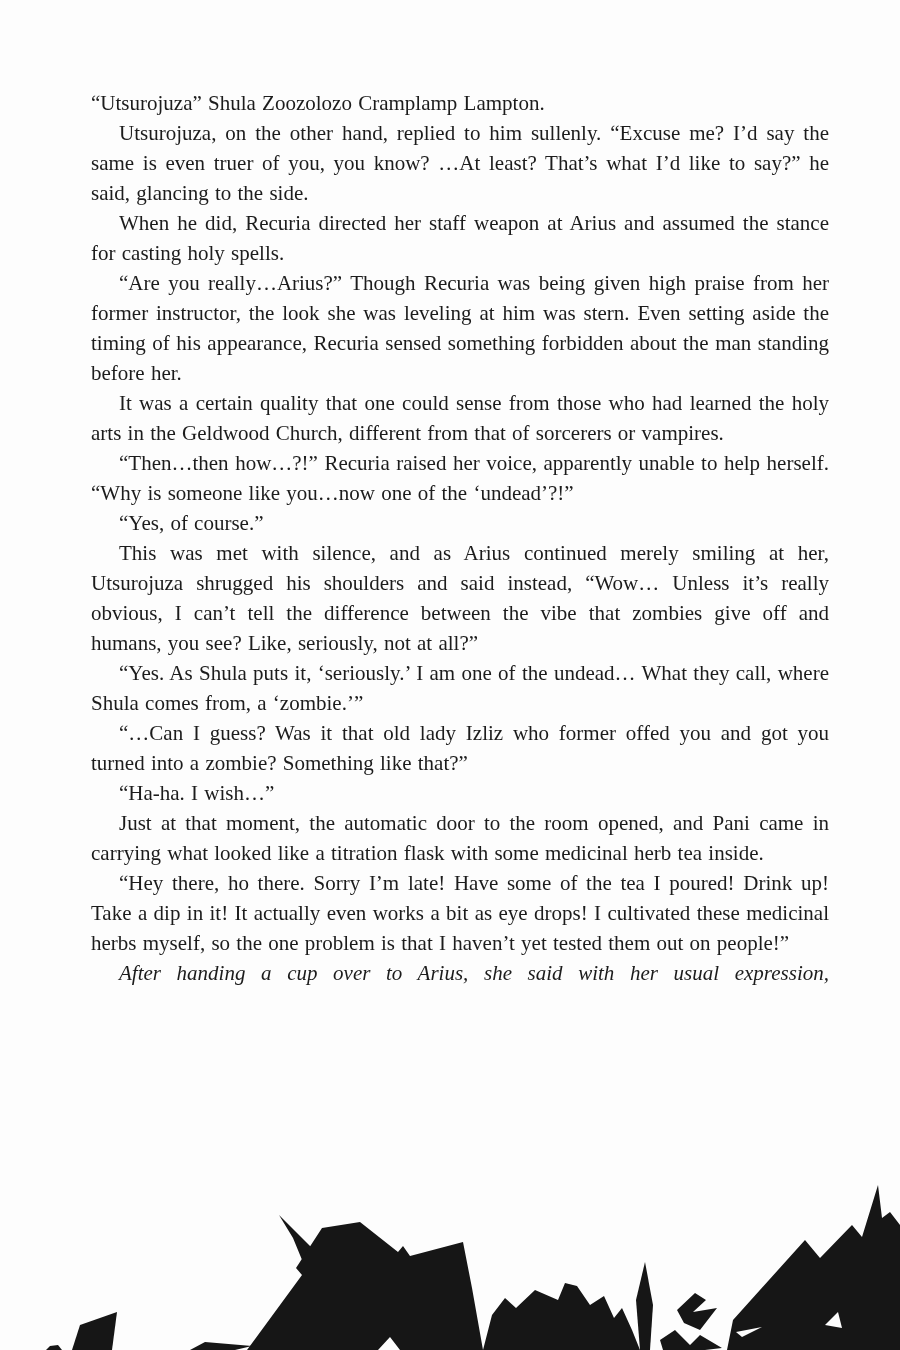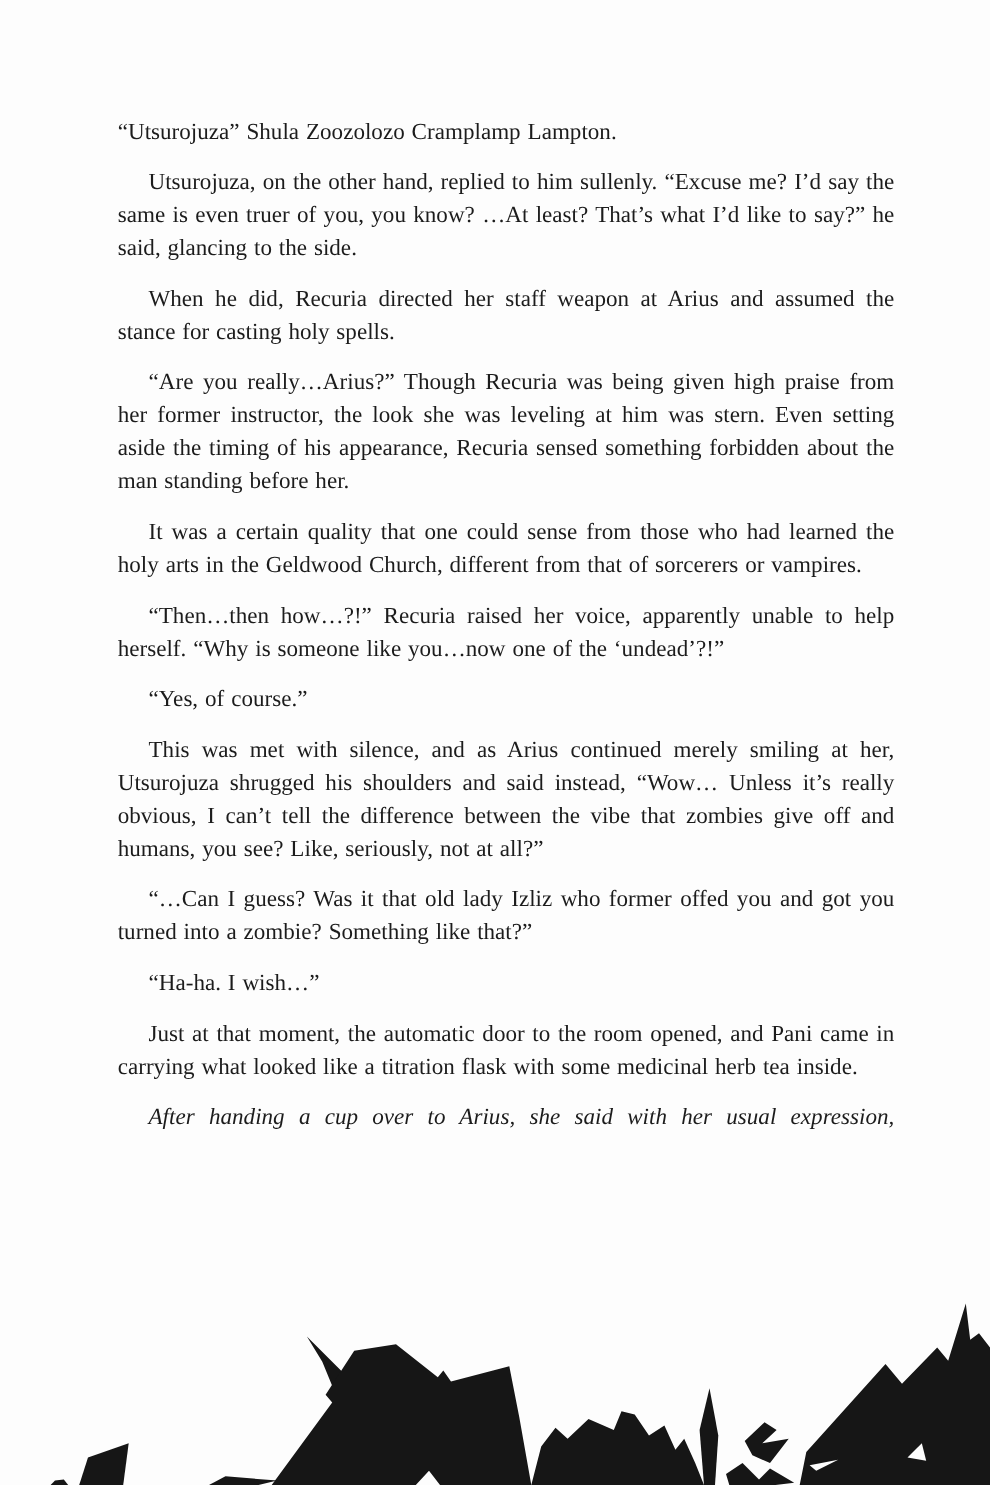--- a/index.html
+++ b/index.html
@@ -22,21 +22,21 @@
   .text-block{
     position:absolute;
     top:88px;
     left:91px;
     width:738px;
     color:var(--ink);
     font-size:21px;
     line-height:30px;
   }
   .text-block p{
-    margin:16px;
+    margin:0;
     text-align:justify;
     text-indent:28px;
     word-spacing:1px;
   }
   .text-block p.noindent{
     text-indent:0;
   }
   .text-block p.force-justify{
     text-align-last:justify;
     font-style:italic;
@@ -59,23 +59,25 @@
 
   <div class="text-block">
     <p class="noindent">“Utsurojuza” Shula Zoozolozo Cramplamp Lampton.</p>
     <p>Utsurojuza, on the other hand, replied to him sullenly. “Excuse me? I’d say the same is even truer of you, you know? …At least? That’s what I’d like to say?” he said, glancing to the side.</p>
     <p>When he did, Recuria directed her staff weapon at Arius and assumed the stance for casting holy spells.</p>
     <p>“Are you really…Arius?” Though Recuria was being given high praise from her former instructor, the look she was leveling at him was stern. Even setting aside the timing of his appearance, Recuria sensed something forbidden about the man standing before her.</p>
     <p>It was a certain quality that one could sense from those who had learned the holy arts in the Geldwood Church, different from that of sorcerers or vampires.</p>
     <p>“Then…then how…?!” Recuria raised her voice, apparently unable to help herself. “Why is someone like you…now one of the ‘undead’?!”</p>
     <p>“Yes, of course.”</p>
     <p>This was met with silence, and as Arius continued merely smiling at her, Utsurojuza shrugged his shoulders and said instead, “Wow… Unless it’s really obvious, I can’t tell the difference between the vibe that zombies give off and humans, you see? Like, seriously, not at all?”</p>
+    <p>“Yes. As Shula puts it, ‘seriously.’ I am one of the undead… What they call, where Shula comes from, a ‘zombie.’”</p>
     <p>“…Can I guess? Was it that old lady Izliz who former offed you and got you turned into a zombie? Something like that?”</p>
     <p>“Ha-ha. I wish…”</p>
     <p>Just at that moment, the automatic door to the room opened, and Pani came in carrying what looked like a titration flask with some medicinal herb tea inside.</p>
+    <p>“Hey there, ho there. Sorry I’m late! Have some of the tea I poured! Drink up! Take a dip in it! It actually even works a bit as eye drops! I cultivated these medicinal herbs myself, so the one problem is that I haven’t yet tested them out on people!”</p>
     <p class="force-justify">After handing a cup over to Arius, she said with her usual expression,</p>
   </div>
 
   <svg class="illustration" viewBox="0 0 900 170" preserveAspectRatio="none" aria-hidden="true">
 
     <polygon points="72,170 80,145 117,132 112,170"></polygon>
 
     <polygon points="46,170 50,166 58,165 62,170"></polygon>
 
     <polygon points="190,170 205,162 252,166 235,170"></polygon>

